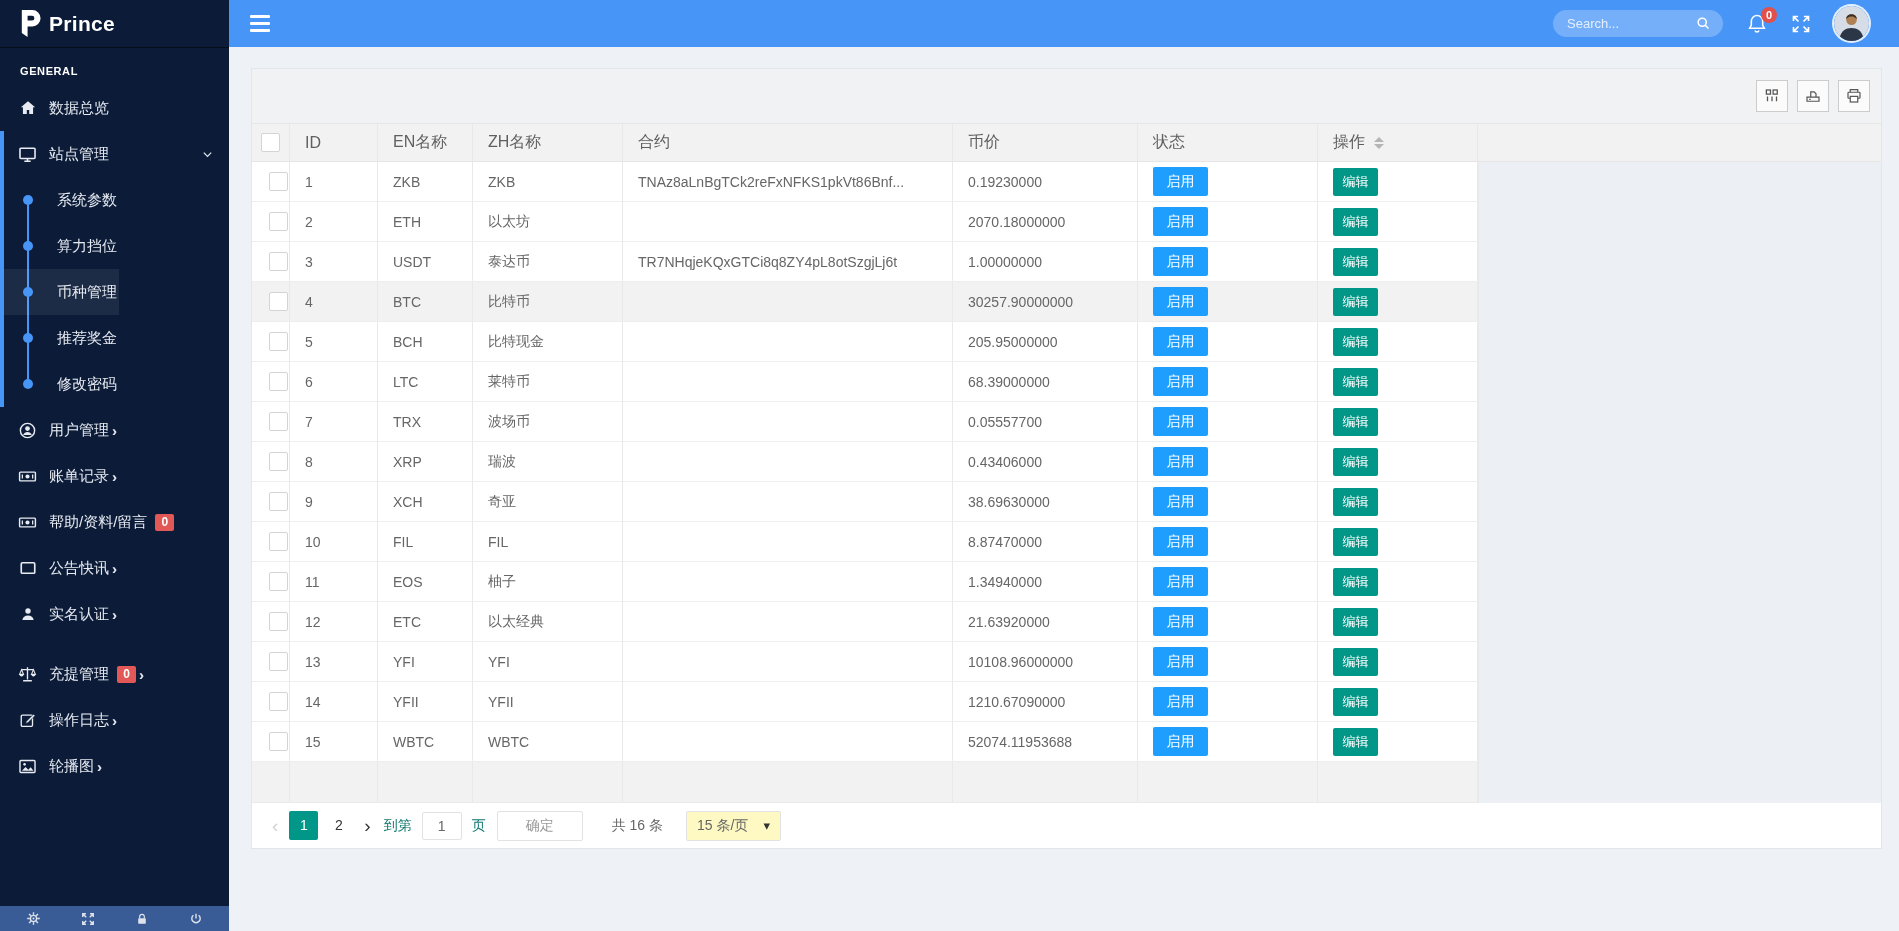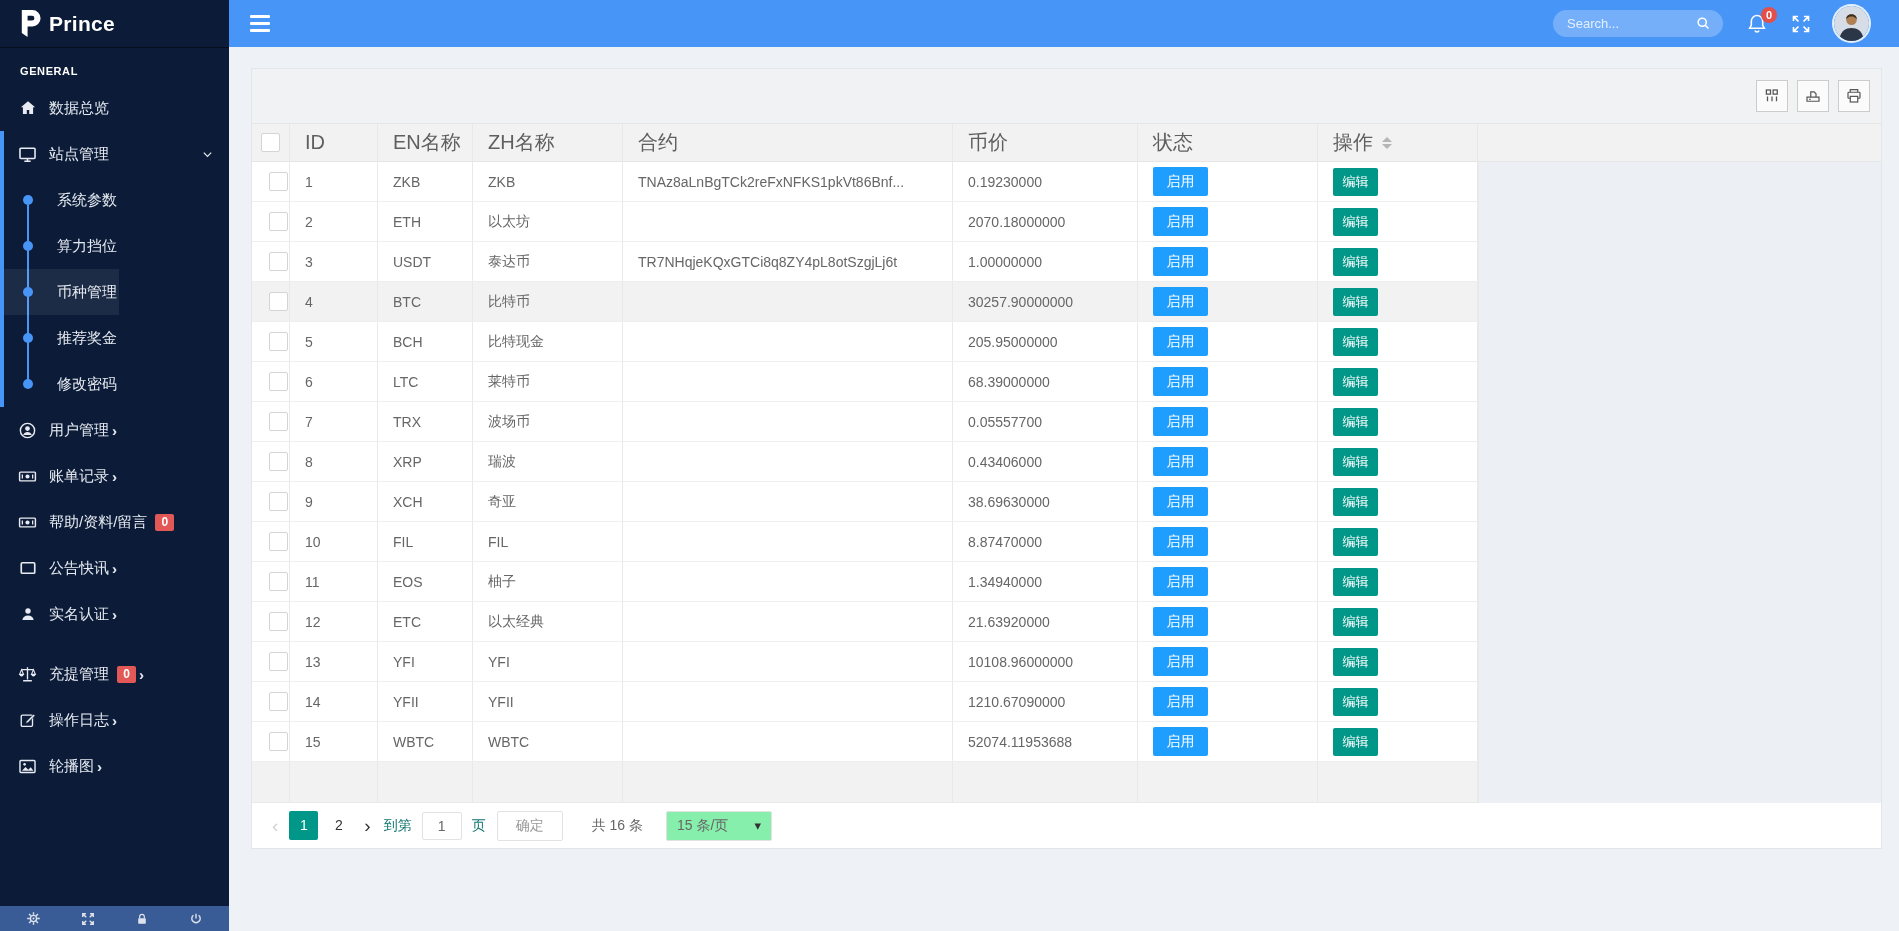--- a/index.html
+++ b/index.html
@@ -42,21 +42,21 @@
   .bell-badge{position:absolute;top:-6px;right:-9px;background:#e3504a;color:#fff;font-size:11px;font-weight:bold;min-width:16px;height:16px;line-height:16px;border-radius:8px;text-align:center;}
   .fs-wrap{cursor:pointer;display:inline-flex;}
   .avatar{width:35px;height:35px;border-radius:50%;overflow:hidden;box-shadow:0 0 0 2px rgba(255,255,255,.85);cursor:pointer;display:inline-flex;}
 
   
   .content{flex:1;padding:21px 17px 0 22px;}
   .card{background:#fff;border:1px solid #e2e5e9;}
   .tool-row{height:54px;background:#f1f2f3;border-bottom:1px solid #e6e6e6;display:flex;align-items:center;justify-content:flex-end;padding-right:11px;gap:9px;}
   .tool-btn{width:30px;height:30px;border:1px solid #ccc;background:#fbfbfb;display:flex;align-items:center;justify-content:center;cursor:pointer;}
 
-  .thead{display:flex;height:37px;background:#f2f2f2;border-bottom:1px solid #e6e6e6;color:#5f5f5f;font-size:20px;}
+  .thead{display:flex;height:37px;background:#f2f2f2;border-bottom:1px solid #e6e6e6;color:#5f5f5f;font-size:16px;}
   .th{display:flex;align-items:center;padding-left:15px;border-right:1px solid #e8e8e8;box-sizing:border-box;}
   .th.fill{flex:1;border-right:none;padding:0;}
   .c0{width:38px;min-width:38px;justify-content:center;padding-left:0;}
   .c1{width:88px;min-width:88px;}
   .c2{width:95px;min-width:95px;}
   .c3{width:150px;min-width:150px;}
   .c4{width:330px;min-width:330px;}
   .c5{width:185px;min-width:185px;}
   .c6{width:180px;min-width:180px;}
   .c7{width:160px;min-width:160px;}
@@ -76,23 +76,23 @@
   .caret .down{border-top:5px solid #b5b5b5;}
 
   
   .pager{height:45px;display:flex;align-items:center;padding-left:12px;font-size:14px;color:#666;background:#fff;}
   .pg-prev{color:#d2d2d2;font-size:19px;padding:0 8px;cursor:default;}
   .pg-next{color:#333;font-size:19px;padding:0 8px;cursor:pointer;}
   .pg-page{min-width:29px;height:29px;line-height:29px;text-align:center;color:#333;margin:0 3px;cursor:pointer;border-radius:2px;}
   .pg-page.active{background:#009688;color:#fff;cursor:default;}
   .pg-text{margin:0 5px;color:#0f766e;}
   .pg-input{width:40px;height:28px;border:1px solid #e2e2e2;border-radius:2px;text-align:center;color:#666;font-size:14px;margin:0 5px;outline:none;font-family:inherit;box-sizing:border-box;}
-  .pg-btn{height:30px;padding:0 18px;border:1px solid #e2e2e2;background:#fff;color:#999;font-size:14px;border-radius:2px;margin:6px 6px;cursor:pointer;font-family:inherit;}
+  .pg-btn{height:30px;padding:0 28px;border:1px solid #e2e2e2;background:#fff;color:#999;font-size:14px;border-radius:2px;margin:6px 6px;cursor:pointer;font-family:inherit;}
   .pg-total{color:#666;margin:0 23px;}
-  .pg-select{height:30px;border:1px solid #e2e2e2;border-radius:2px;display:flex;align-items:center;padding:0 10px;gap:26px;color:#666;cursor:pointer;background:#86efac;box-sizing:border-box;}
+  .pg-select{height:30px;border:1px solid #e2e2e2;border-radius:2px;display:flex;align-items:center;padding:0 10px;gap:15px;color:#666;cursor:pointer;background:#fef9c3;box-sizing:border-box;}
   .pg-select .sel-caret{color:#333;font-size:13px;}
 </style>
 </head>
 <body>
 
 <div class="app">
 
   <aside class="sidebar">
     <div class="logo-bar">
       <span style="display:inline-flex;">

